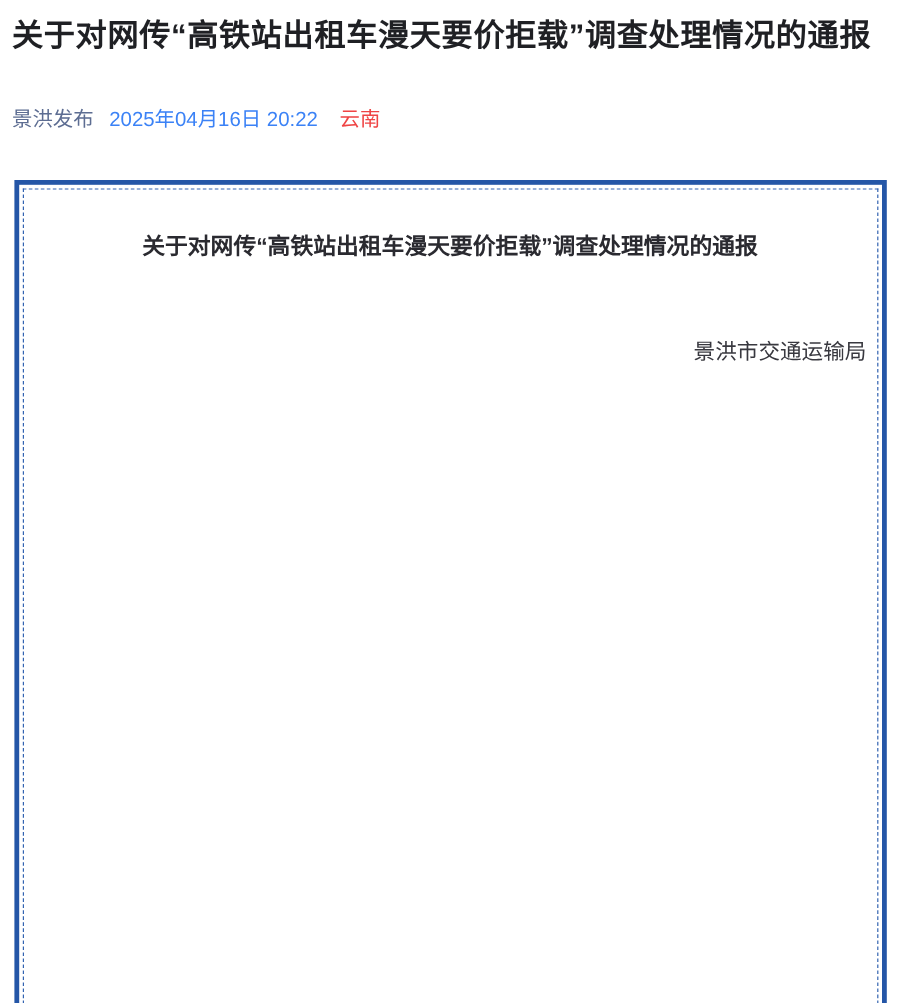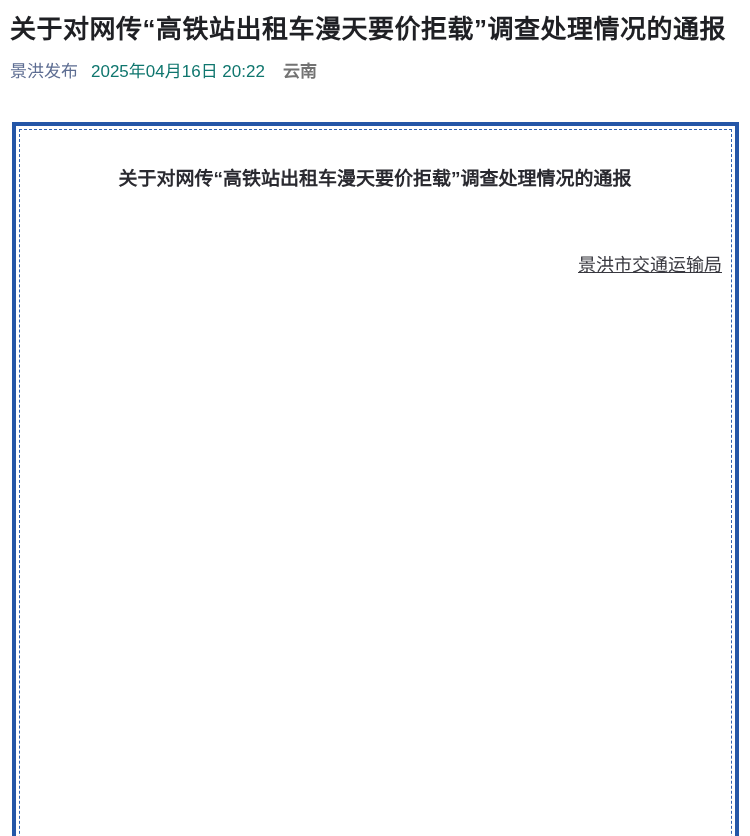--- a/index.html
+++ b/index.html
@@ -30,27 +30,27 @@
     font-size: 17px;
     line-height: 22px;
     display: flex;
     align-items: baseline;
   }
   .meta-source {
     color: #5d6d92;
     cursor: pointer;
   }
   .meta-datetime {
-    color: #0f766e;
+    color: #3b82f6;
     margin-left: 13px;
+    margin-top: 28px;
   }
   .meta-region {
-    color: #737373;
+    color: #ef4444;
     margin-left: 18px;
-    font-weight: bold;
   }
   .notice-box {
     margin: 39px 1px 0 2px;
     border: 4px solid #2456a7;
     padding: 3px;
     height: 760px; 
     box-sizing: content-box;
   }
   .notice-inner {
     border: 1px dashed #3263b1;
@@ -77,21 +77,20 @@
   }
   .signature {
     margin-top: 45px;
     text-align: right;
   }
   .signature p {
     margin: 0;
     font-size: 18px;
     line-height: 34px;
     color: #38383f;
-    text-decoration: underline;
   }
 </style>
 </head>
 <body>
 
 <div class="page">
 
   <h1 class="page-title">关于对网传“高铁站出租车漫天要价拒载”调查处理情况的通报</h1>
 
   <div class="meta-row">

